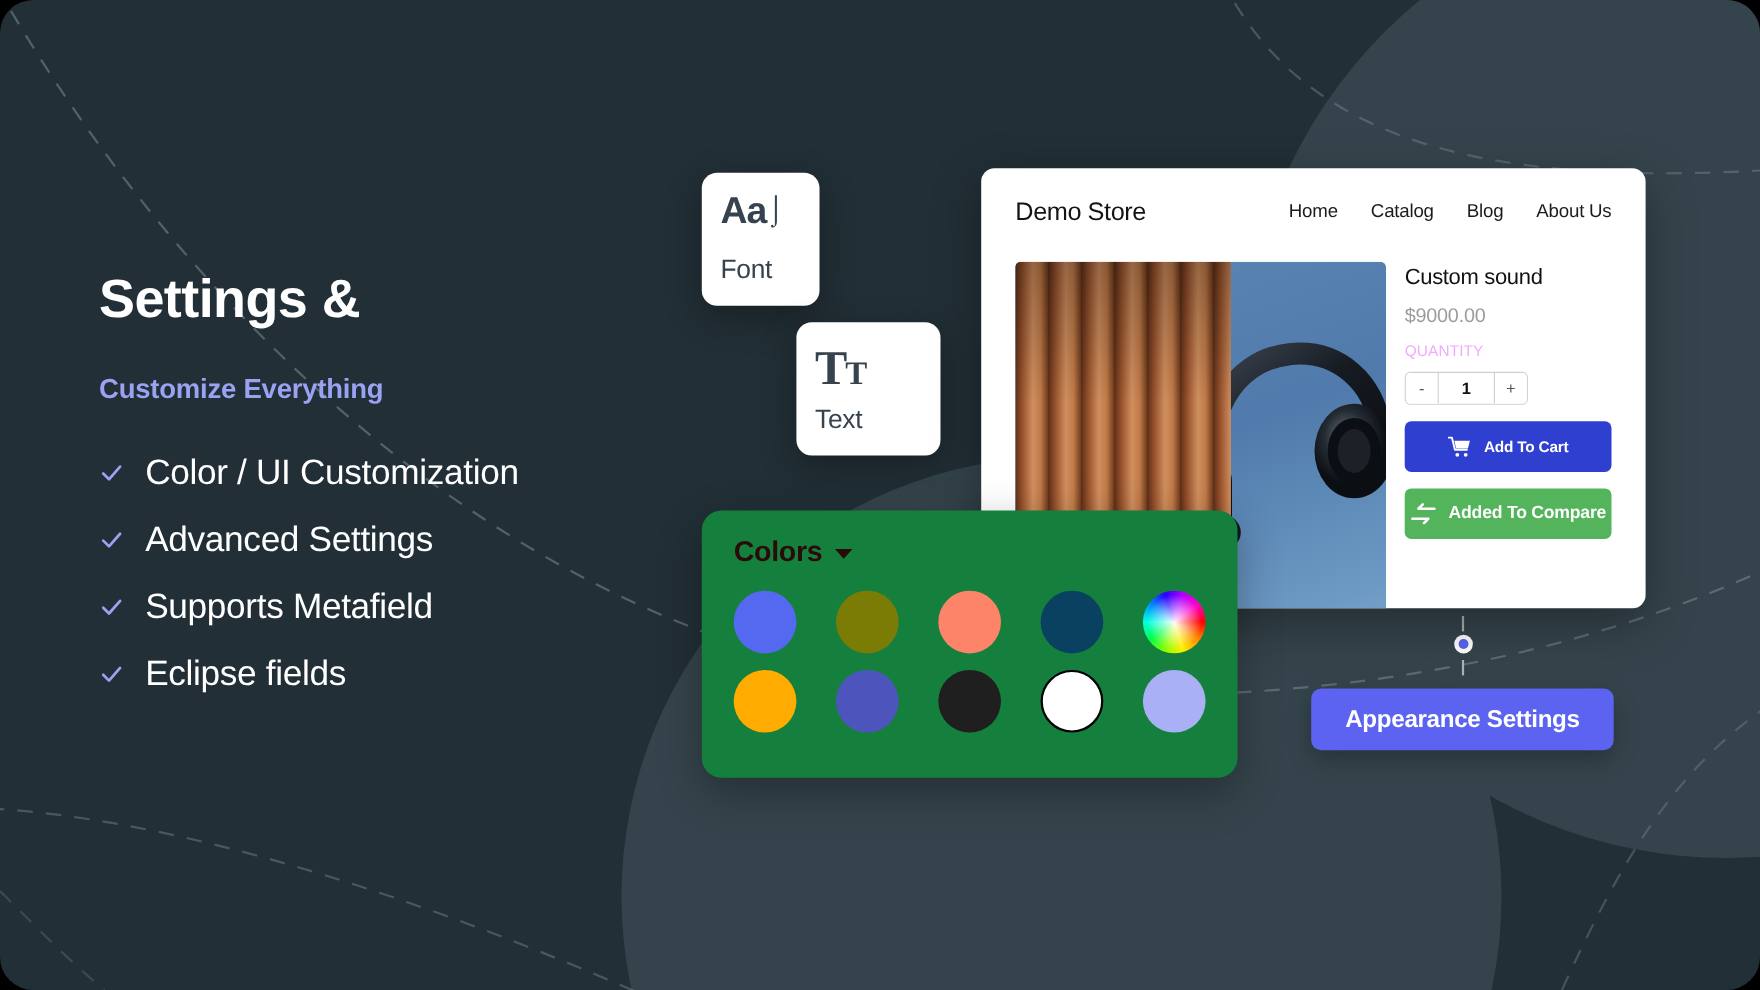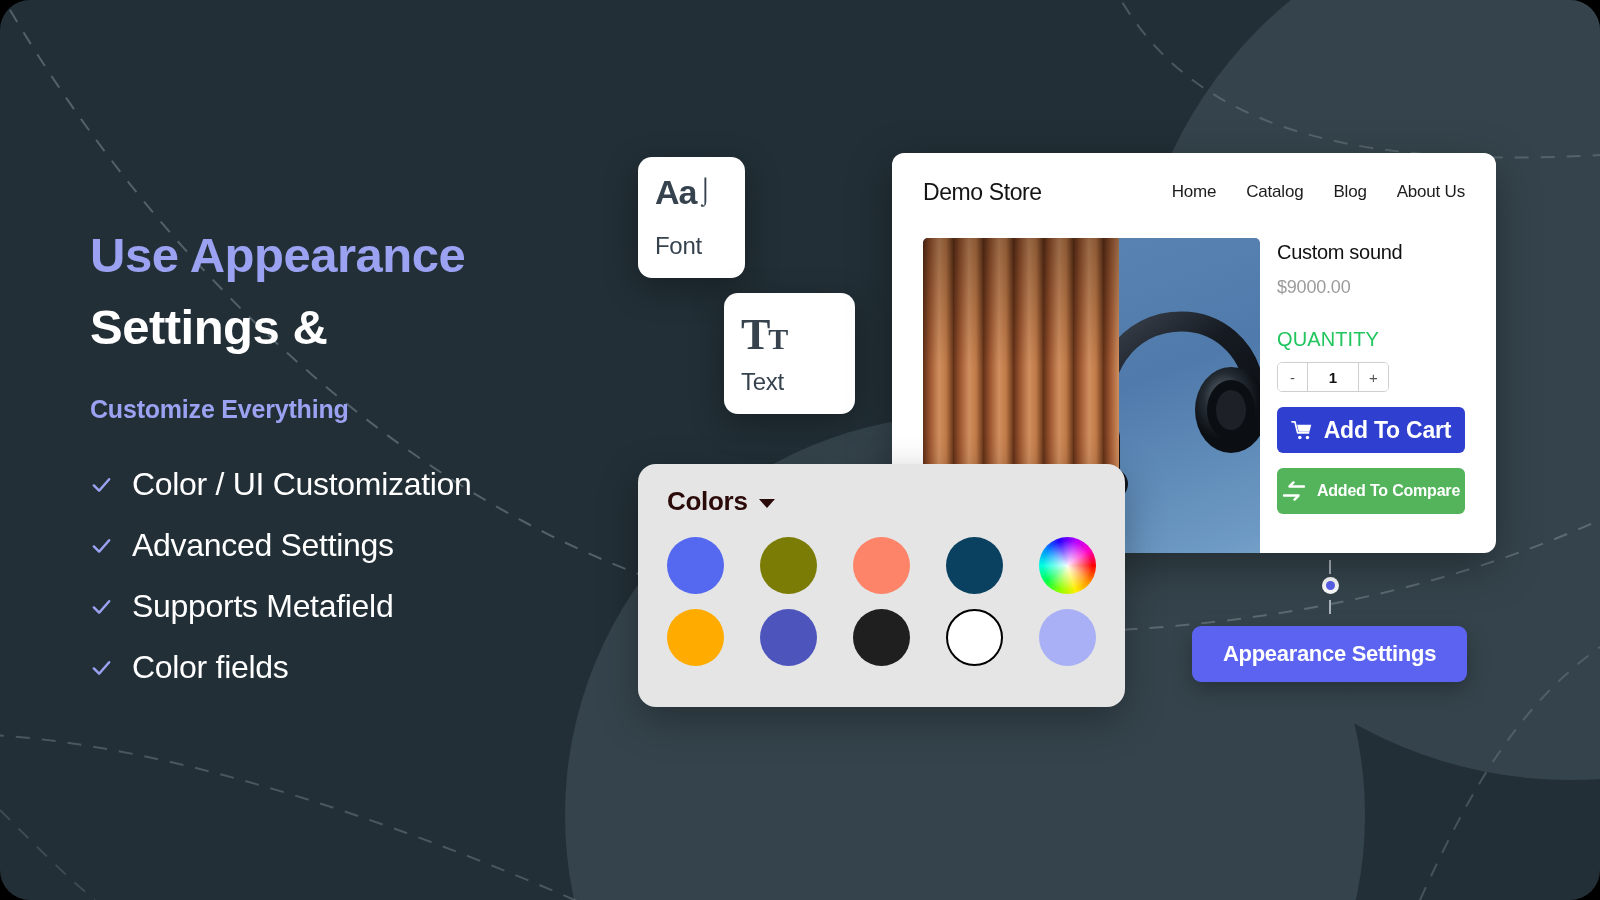--- a/index.html
+++ b/index.html
@@ -96,21 +96,21 @@
   .card-label {
     position: absolute; left: 17px; bottom: 18px;
     font-size: 24px; color: #36434f; letter-spacing: -0.3px;
   }
 
   
   #colors-panel {
     position: absolute;
     left: 638px; top: 464px;
     width: 487px; height: 243px;
-    background: #e5e5e5;
+    background: #15803d;
     border-radius: 18px;
     box-shadow: 0 14px 40px rgba(0,0,0,0.30);
     z-index: 6;
   }
   #colors-header {
     position: absolute; left: 29px; top: 22px;
     display: flex; align-items: center; gap: 11px;
   }
   #colors-title {
     font-size: 26px; font-weight: bold; color: #2b0a0a;
@@ -204,21 +204,21 @@
     width: 200px;
     z-index: 5;
   }
   #product-title {
     font-size: 20px; color: #111111; letter-spacing: -0.3px;
   }
   #product-price {
     font-size: 18px; color: #9b9b9b; margin-top: 13px; letter-spacing: -0.2px;
   }
   #quantity-label {
-    font-size: 20px; color: #22c55e; margin-top: 30px; letter-spacing: 0.1px;
+    font-size: 14px; color: #f0abfc; margin-top: 13px; letter-spacing: 0.1px;
   }
   #quantity-stepper {
     margin-top: 11px;
     display: inline-flex; align-items: stretch;
     border: 1px solid #cfcfcf; border-radius: 5px;
     overflow: hidden; background: #ffffff;
     height: 30px;
   }
   .qty-btn {
     width: 30px; display: flex; align-items: center; justify-content: center;
@@ -230,21 +230,21 @@
   #quantity-value {
     width: 50px; display: flex; align-items: center; justify-content: center;
     font-size: 15px; color: #111111; font-weight: bold;
   }
   .cta-button {
     margin-top: 15px;
     width: 188px; height: 46px;
     border-radius: 6px; border: none;
     display: flex; align-items: center; justify-content: center;
     gap: 11px;
-    font-size: 23px; font-weight: bold; color: #ffffff;
+    font-size: 14px; font-weight: bold; color: #ffffff;
     letter-spacing: -0.2px; cursor: pointer;
   }
   #add-to-cart-button { background: #2f3fd0; }
   #added-to-compare-button { background: #54b45c; margin-top: 15px; font-size: 16px; }
 
   
   #connector { position: absolute; left: 1322px; top: 560px; z-index: 3; }
   .connector-seg {
     position: absolute; left: 7px; width: 2px;
     background: #aab3bb;
@@ -285,21 +285,20 @@
 
   <svg id="bg-dashes" viewBox="0 0 1600 900">
     <path d="M 10 10 C 200 330, 520 610, 900 630 C 1200 645, 1420 600, 1600 520" fill="none" stroke="#7b8a92" stroke-width="2" stroke-dasharray="14 12" opacity="0.55"></path>
     <path d="M 1110 -20 C 1180 120, 1330 170, 1600 155" fill="none" stroke="#7b8a92" stroke-width="2" stroke-dasharray="14 12" opacity="0.45"></path>
     <path d="M 1420 900 C 1470 790, 1520 700, 1610 640" fill="none" stroke="#7b8a92" stroke-width="2" stroke-dasharray="14 12" opacity="0.40"></path>
     <path d="M -10 735 C 180 745, 420 830, 620 920" fill="none" stroke="#7b8a92" stroke-width="2" stroke-dasharray="14 12" opacity="0.45"></path>
     <path d="M 0 810 C 40 850, 70 880, 95 900" fill="none" stroke="#7b8a92" stroke-width="2" stroke-dasharray="14 12" opacity="0.30"></path>
   </svg>
 
   <div id="hero-copy">
-    <div id="headline-line1">Use Appearance</div>
     <div id="headline-line2">Settings &amp;</div>
     <div id="subheadline">Customize Everything</div>
 
     <div id="feature-list">
       <div class="feature-item">
         <svg class="feature-check" viewBox="0 0 24 24">
           <path d="M4 13 L9.5 18.5 L20 6.5" fill="none" stroke="#9ba2f2" stroke-width="2.6" stroke-linecap="round" stroke-linejoin="round"></path>
         </svg>
         <span class="feature-label">Color / UI Customization</span>
       </div>
@@ -312,21 +311,21 @@
       <div class="feature-item">
         <svg class="feature-check" viewBox="0 0 24 24">
           <path d="M4 13 L9.5 18.5 L20 6.5" fill="none" stroke="#9ba2f2" stroke-width="2.6" stroke-linecap="round" stroke-linejoin="round"></path>
         </svg>
         <span class="feature-label">Supports Metafield</span>
       </div>
       <div class="feature-item">
         <svg class="feature-check" viewBox="0 0 24 24">
           <path d="M4 13 L9.5 18.5 L20 6.5" fill="none" stroke="#9ba2f2" stroke-width="2.6" stroke-linecap="round" stroke-linejoin="round"></path>
         </svg>
-        <span class="feature-label">Color fields</span>
+        <span class="feature-label">Eclipse fields</span>
       </div>
     </div>
   </div>
 
   <div class="float-card" id="font-card">
     <div class="card-glyph" id="font-card-glyph">
       <span>Aa</span>
         <span id="font-card-caret">⌡</span>
     </div>
     <div class="card-label">Font</div>

